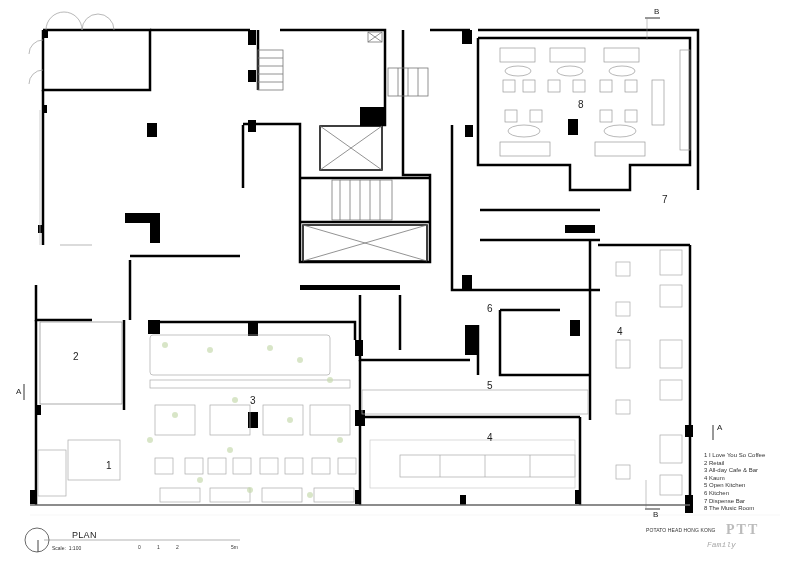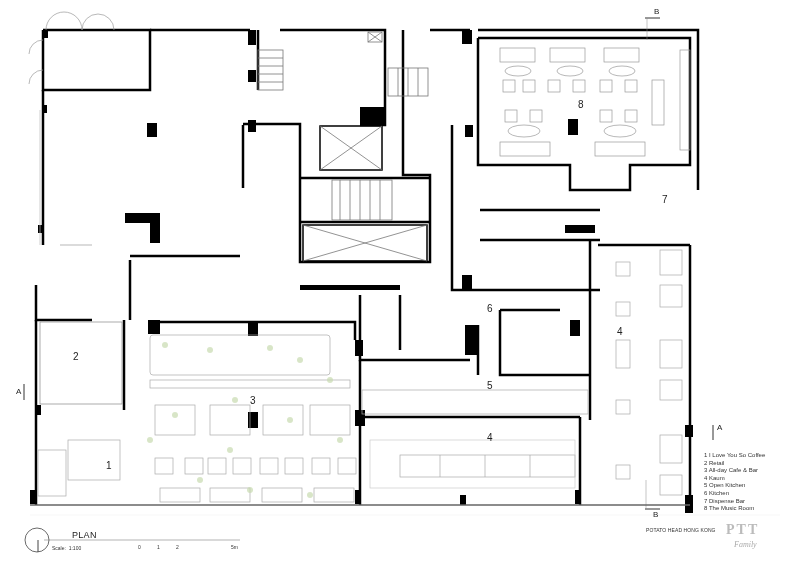--- a/index.html
+++ b/index.html
@@ -6,21 +6,21 @@
   body{width:800px;height:565px;position:relative;overflow:hidden;font-family:"Liberation Sans",sans-serif;color:#222;}
   #plan{position:absolute;left:0;top:0;width:800px;height:565px;}
   .lbl{position:absolute;font-size:10px;color:#222;font-family:"Liberation Sans",sans-serif;}
   .legend{position:absolute;left:704px;top:452px;font-size:6px;line-height:7.6px;color:#333;}
   .legend div{white-space:nowrap;}
   .title{position:absolute;left:44px;top:530px;font-size:9px;letter-spacing:.3px;color:#222;margin-left:28px;}
   .scale{position:absolute;left:52px;top:545px;font-size:5px;color:#333;}
   .scale-tick{position:absolute;top:544px;font-size:5px;color:#333;}
   .proj{position:absolute;left:646px;top:527px;font-size:5px;color:#333;letter-spacing:.1px;}
   .brand{position:absolute;left:726px;top:522px;font-size:14px;color:#bbb;font-family:"Liberation Serif",serif;letter-spacing:2px;font-weight:bold;text-align:center;}
-  .brand-sub{position:absolute;left:734px;top:540px;font-size:8px;color:#aaa;font-style:italic;font-family:Liberation Serif, serif;}
+  .brand-sub{position:absolute;left:707px;top:540px;font-size:8px;color:#aaa;font-style:italic;font-family:Liberation Mono, monospace;}
   .sec{position:absolute;font-size:8px;color:#222;}
 </style>
 </head>
 <body>
 
 <svg id="plan" viewBox="0 0 800 565" xmlns="http://www.w3.org/2000/svg">
   <g fill="none" stroke="#000" stroke-width="2.5">
 
     <polyline points="43,30 150,30 150,90 43,90 43,30"></polyline>
     <polyline points="43,90 43,245"></polyline>

